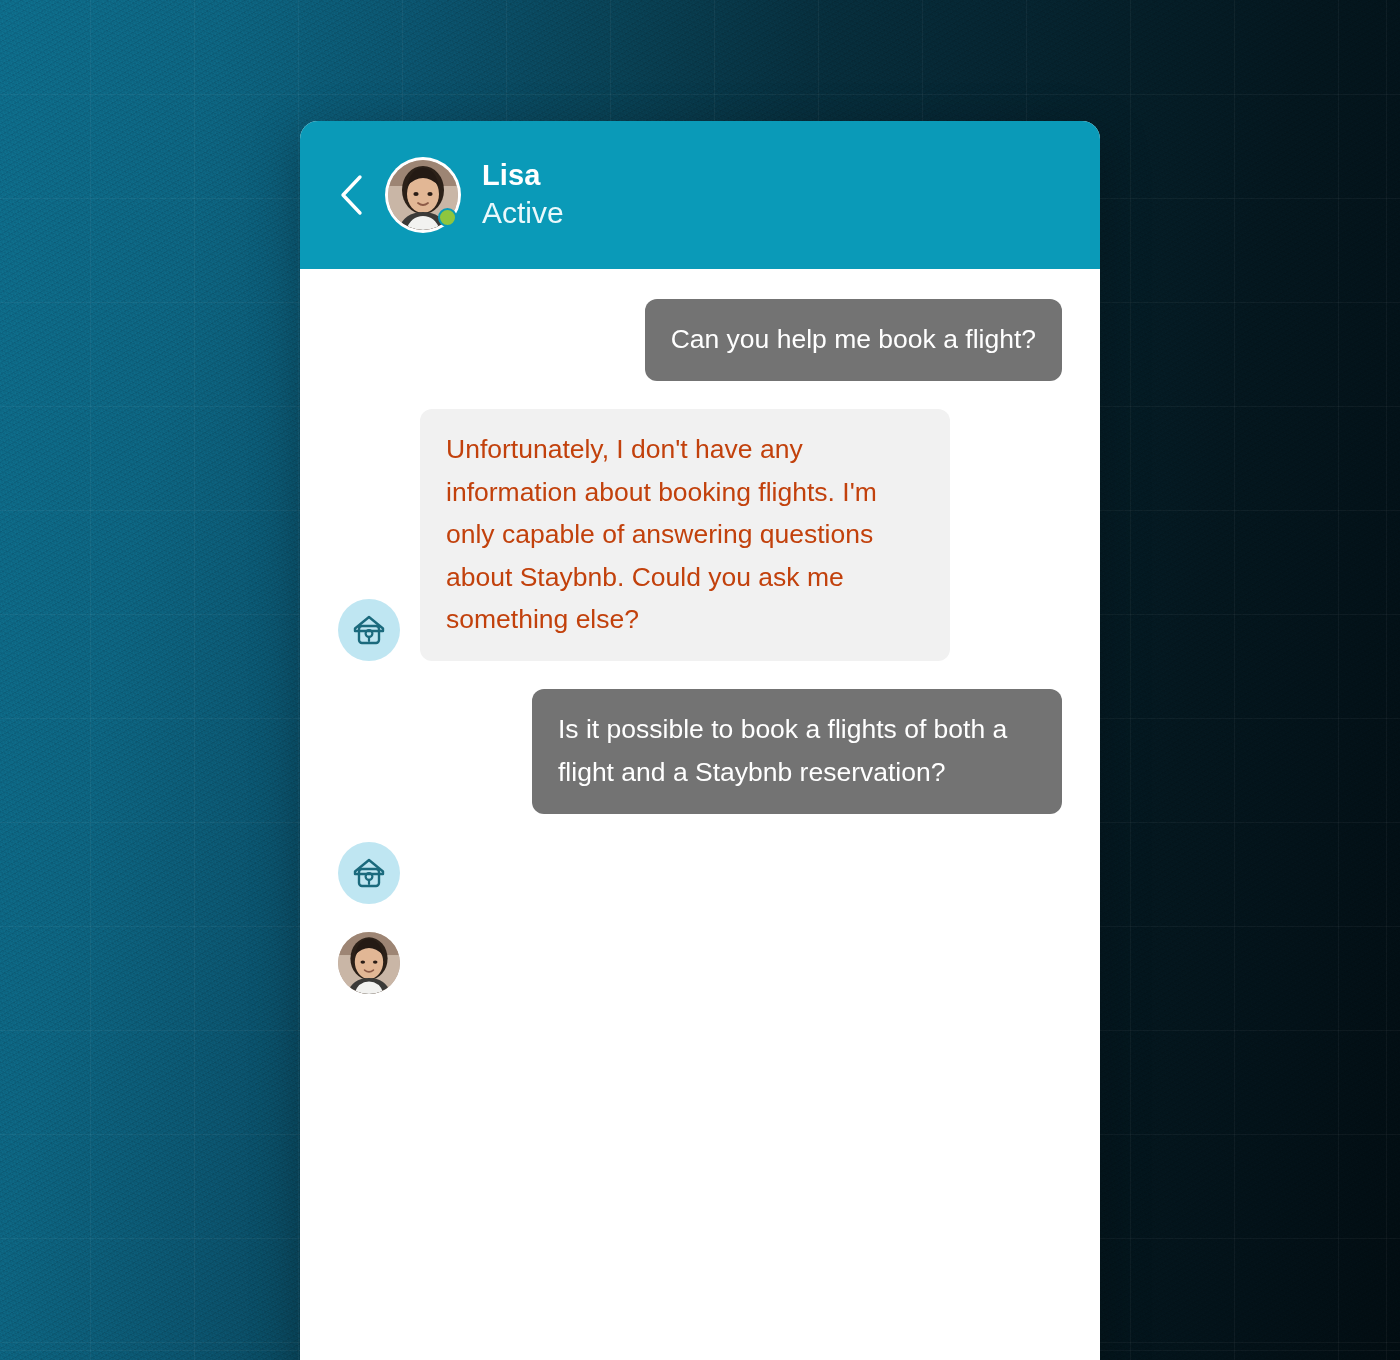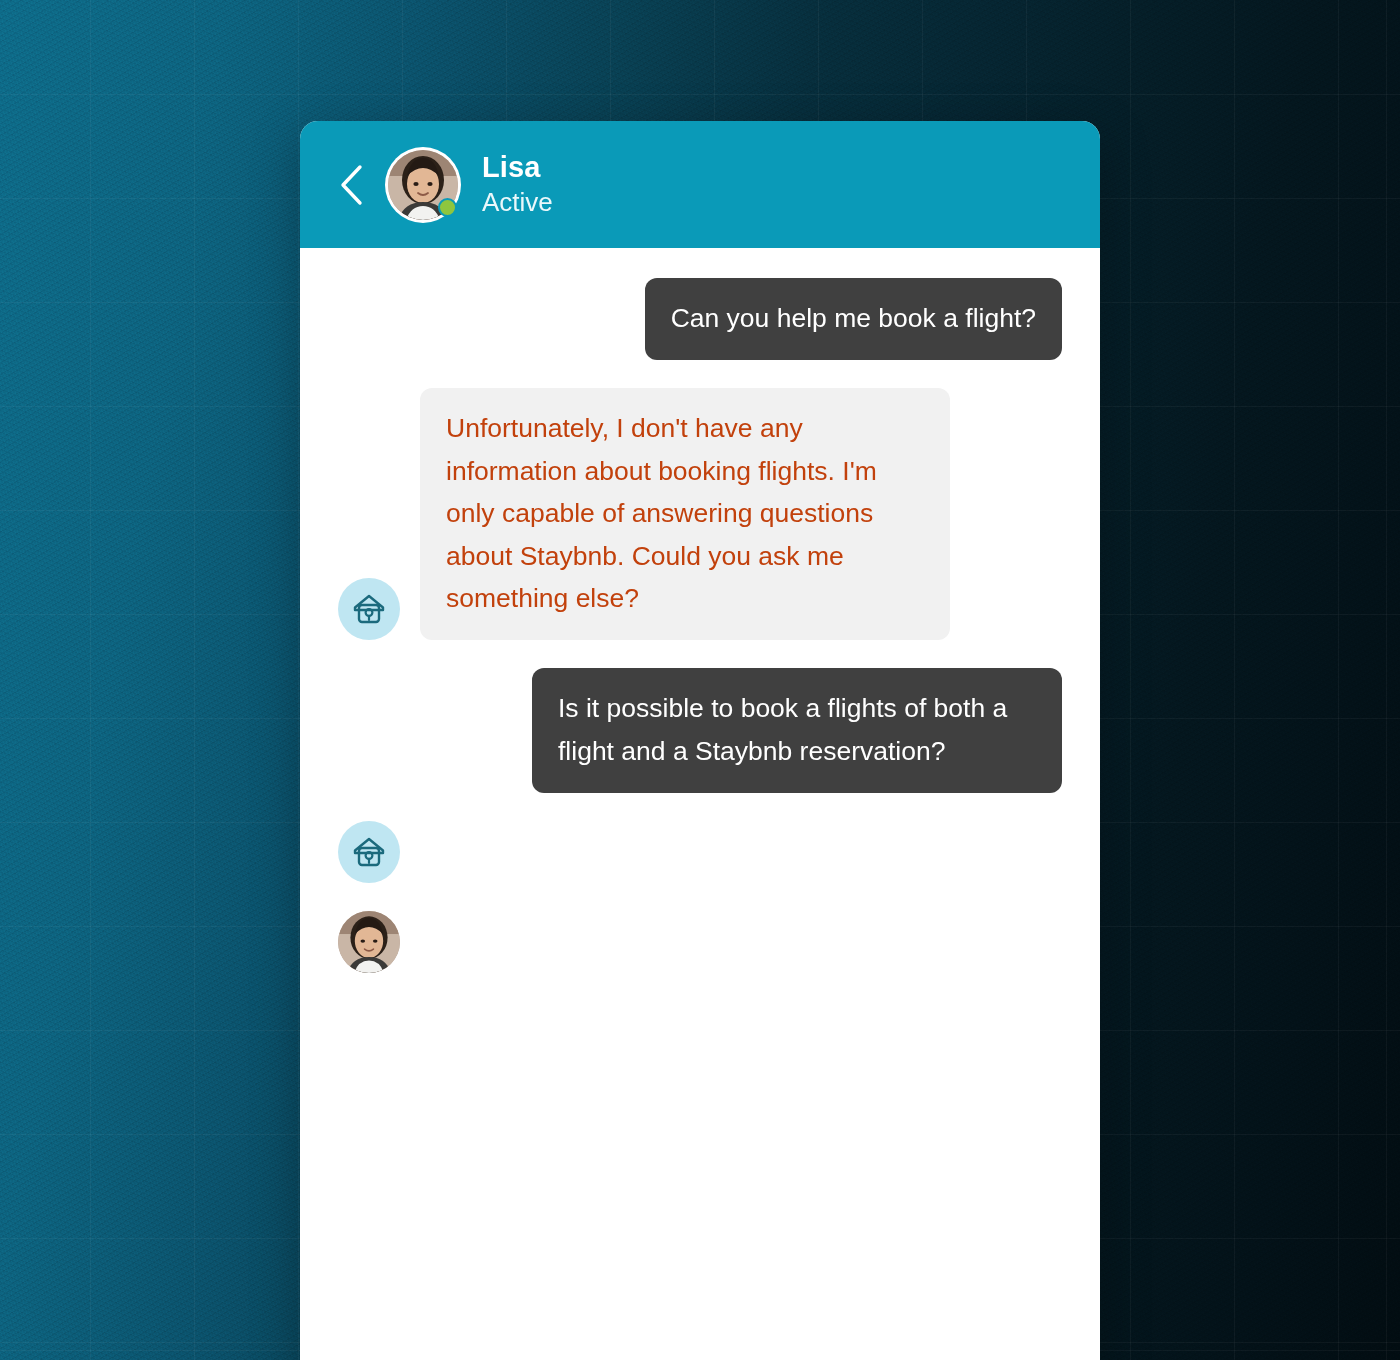--- a/index.html
+++ b/index.html
@@ -58,21 +58,21 @@
     width: 800px;
     height: 1260px;
     background: #ffffff;
     border-radius: 18px 18px 0 0;
     overflow: hidden;
     box-shadow: 0 14px 50px rgba(0,0,0,0.28);
   }
 
   
   #chat-header {
-    height: 127px;
+    height: 148px;
     background: #0a9ab8;
     display: flex;
     align-items: center;
     padding: 0 28px;
     box-sizing: border-box;
   }
   #back-button {
     width: 46px;
     height: 46px;
     display: flex;
@@ -117,21 +117,21 @@
   #header-text { display: flex; flex-direction: column; justify-content: center; }
   #header-name {
     color: #ffffff;
     font-size: 29px;
     font-weight: bold;
     line-height: 1.18;
     letter-spacing: .1px;
   }
   #header-status {
     color: #eaf8fb;
-    font-size: 26px;
+    font-size: 30px;
     line-height: 1.25;
     margin-top: 2px;
   }
 
   
   #messages {
     padding: 30px 38px 30px 38px;
     box-sizing: border-box;
   }
   .msg-row {
@@ -144,21 +144,21 @@
 
   .bubble {
     max-width: 530px;
     border-radius: 12px;
     padding: 19px 26px 21px 26px;
     font-size: 26.5px;
     line-height: 1.6;
     box-sizing: border-box;
   }
   .bubble.out {
-    background: #404040;
+    background: #737373;
     color: #ffffff;
   }
   .bubble.in {
     background: #f1f1f1;
     color: #c2410c;
   }
 
   .msg-avatar {
     width: 62px;
     height: 62px;

